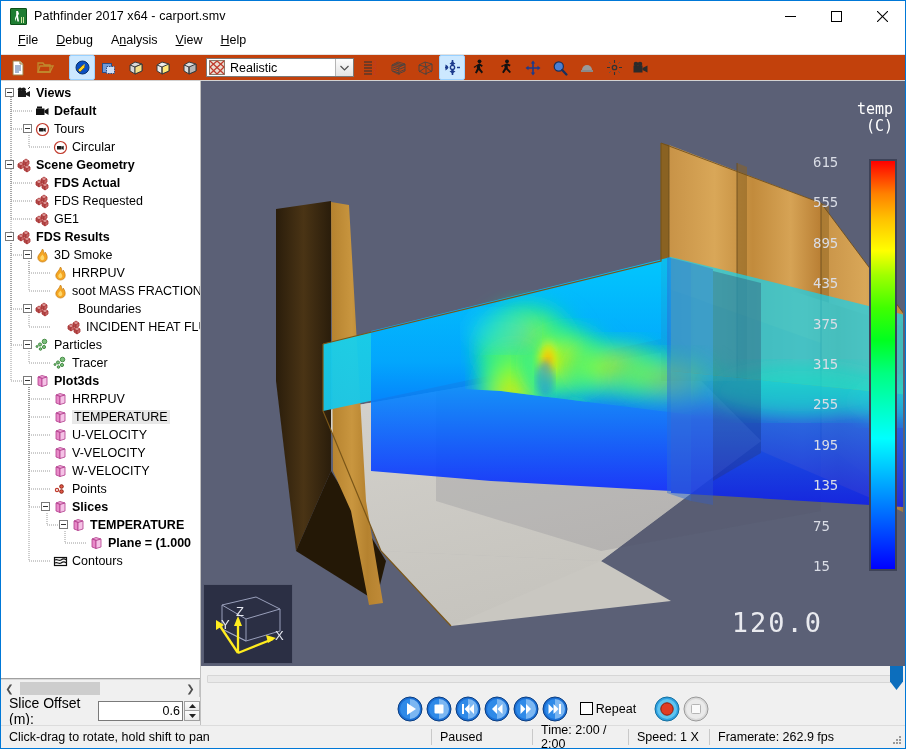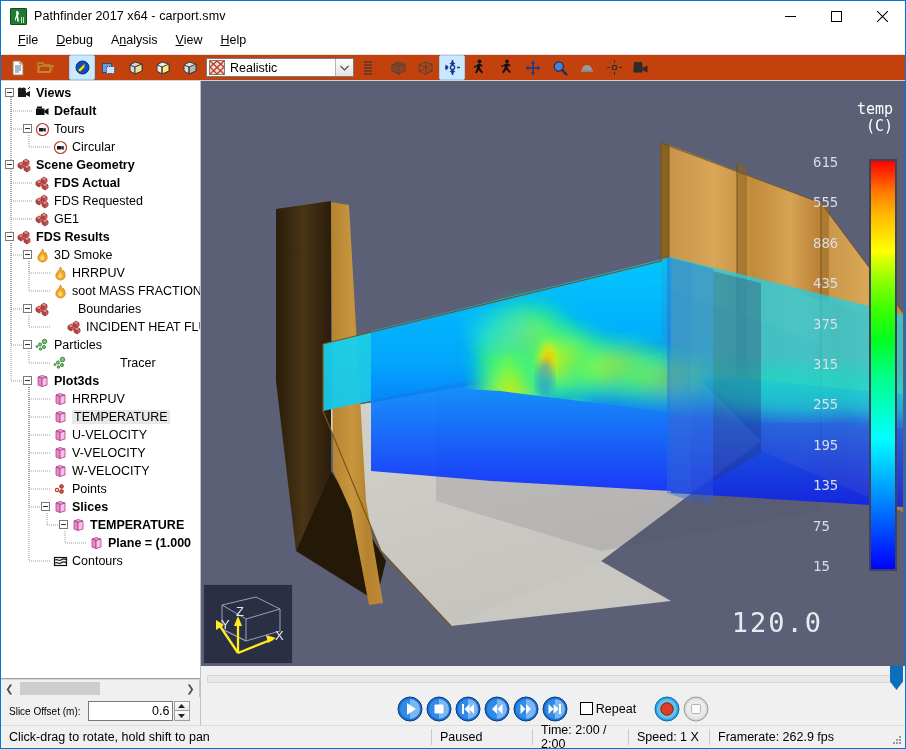--- a/index.html
+++ b/index.html
@@ -102,21 +102,21 @@
     display:flex;align-items:center;position:relative;
     border-right:1px solid #c8c8c8;
   }
   .hsArrow{width:17px;height:17px;display:flex;align-items:center;justify-content:center;color:#505050;font-size:10px;flex:0 0 17px;}
   .hsTrack{flex:1;height:17px;background:#f0f0f0;position:relative;}
   .hsThumb{position:absolute;left:2px;top:2px;width:80px;height:13px;background:#cdcdcd;}
   .sliceRow{
     height:28px;flex:0 0 28px;display:flex;align-items:center;
     background:#f0f0f0;padding-left:8px;box-sizing:border-box;
   }
-  .sliceRow .lbl{font-size:10px;color:#000;margin-right:7px;}
+  .sliceRow .lbl{font-size:14px;color:#000;margin-right:7px;}
   .spin{display:flex;align-items:center;}
   .spin input{
     width:85px;height:20px;box-sizing:border-box;
     border:1px solid #7a7a7a;background:#fff;text-align:right;
     font-family:"Liberation Sans",sans-serif;font-size:12.5px;
     color:#000;outline:none;
   }
   .spinbtns{display:flex;flex-direction:column;margin-left:1px;}
   .spinb{
     width:16px;height:10px;background:linear-gradient(#fcfcfc,#eaeaea);
@@ -646,21 +646,21 @@
             <span class="ticon"><svg width="15" height="15" viewBox="0 0 15 15">
                 <circle cx="9.5" cy="3.5" r="2.3" fill="#7bbf7b" stroke="#2f7a2f" stroke-width=".8"></circle>
                 <circle cx="5" cy="6.5" r="1.6" fill="#7bbf7b" stroke="#2f7a2f" stroke-width=".8"></circle>
                 <circle cx="9" cy="9" r="1.6" fill="#7bbf7b" stroke="#2f7a2f" stroke-width=".8"></circle>
                 <circle cx="5.5" cy="11" r="1.3" fill="#7bbf7b" stroke="#2f7a2f" stroke-width=".8"></circle>
                 <circle cx="2" cy="8.5" r="1" fill="#7bbf7b" stroke="#2f7a2f" stroke-width=".8"></circle>
               </svg></span>
             <span class="tlabel">Particles</span>
           </div>
           <div class="exp" style="left: 22px; top: 259px;"></div>
-          <div class="ti" style="top: 273px; left: 52px; gap: 48px;">
+          <div class="ti" style="top: 273px; left: 52px;">
             <span class="ticon"><svg width="15" height="15" viewBox="0 0 15 15">
                 <circle cx="9.5" cy="3.5" r="2.3" fill="#7bbf7b" stroke="#2f7a2f" stroke-width=".8"></circle>
                 <circle cx="5" cy="6.5" r="1.6" fill="#7bbf7b" stroke="#2f7a2f" stroke-width=".8"></circle>
                 <circle cx="9" cy="9" r="1.6" fill="#7bbf7b" stroke="#2f7a2f" stroke-width=".8"></circle>
                 <circle cx="5.5" cy="11" r="1.3" fill="#7bbf7b" stroke="#2f7a2f" stroke-width=".8"></circle>
                 <circle cx="2" cy="8.5" r="1" fill="#7bbf7b" stroke="#2f7a2f" stroke-width=".8"></circle>
               </svg></span>
             <span class="tlabel">Tracer</span>
           </div>
           <div class="ti bold" style="top: 291px; left: 34px;">
@@ -916,21 +916,21 @@
         </svg>
 
         <div class="cbar-wrap">
           <div class="cbar-title">temp</div>
           <div class="cbar-title">(C)</div>
         </div>
         <div class="cbar-box"></div>
         <div class="cbar-ticks" id="cbticks">
             <div class="cbar-tick" style="top: 3px;">615</div>
             <div class="cbar-tick" style="top: 43.4px;">555</div>
-            <div class="cbar-tick" style="top: 83.8px;">886</div>
+            <div class="cbar-tick" style="top: 83.8px;">895</div>
             <div class="cbar-tick" style="top: 124.2px;">435</div>
             <div class="cbar-tick" style="top: 164.6px;">375</div>
             <div class="cbar-tick" style="top: 205px;">315</div>
             <div class="cbar-tick" style="top: 245.4px;">255</div>
             <div class="cbar-tick" style="top: 285.8px;">195</div>
             <div class="cbar-tick" style="top: 326.2px;">135</div>
             <div class="cbar-tick" style="top: 366.6px;">75</div>
             <div class="cbar-tick" style="top: 407px;">15</div>
           </div>
 

